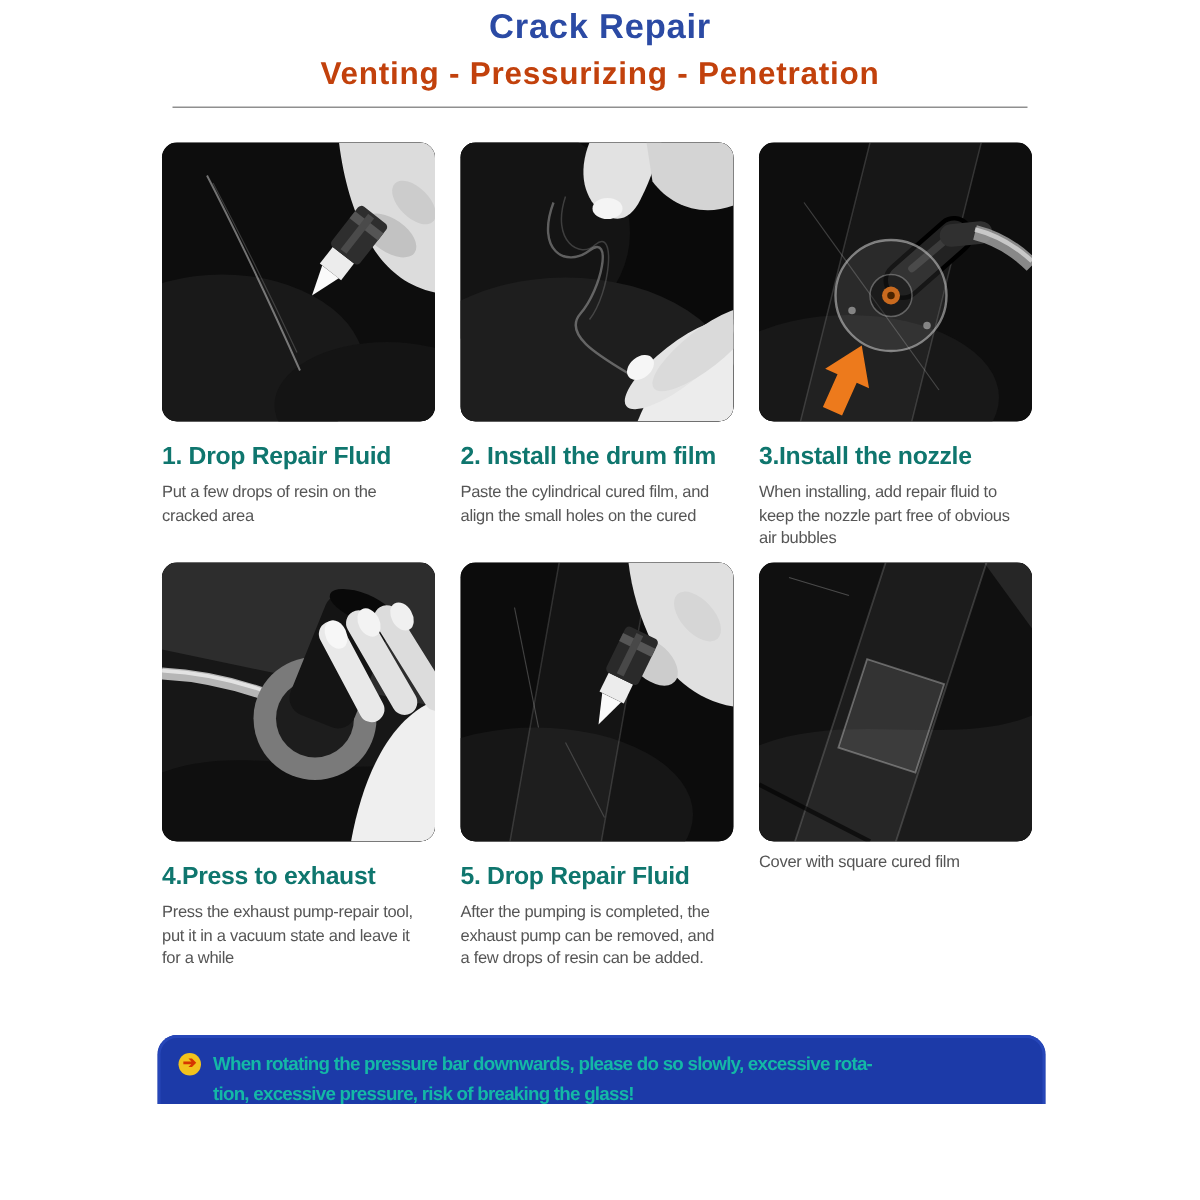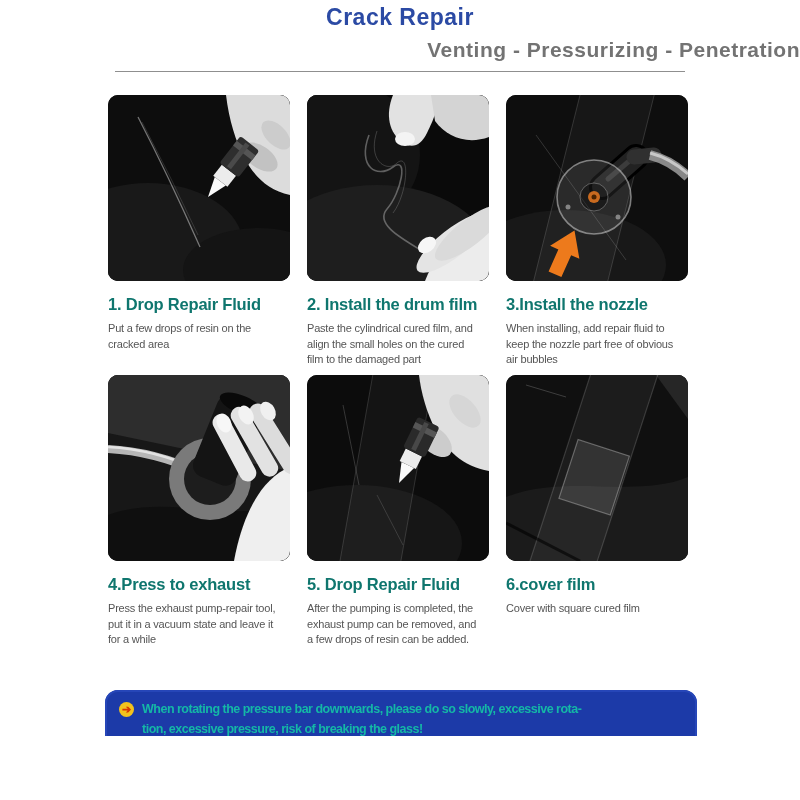--- a/index.html
+++ b/index.html
@@ -1,20 +1,20 @@
 <!DOCTYPE html>
 <html><head>
 <meta charset="utf-8">
 <style>
   html,body{margin:0;padding:0;background:#fff;}
   .page{position:relative;width:800px;height:736px;background:#fff;overflow:hidden;
         font-family:"Liberation Sans",sans-serif;}
   .hdr{position:absolute;top:0;left:0;width:800px;text-align:center;}
   .title{font-size:23px;font-weight:bold;color:#2b4aa4;letter-spacing:.5px;margin-top:4px;}
-  .subtitle{font-size:21px;font-weight:bold;color:#737373;letter-spacing:.5px;margin-top:7px;text-align:right;}
+  .subtitle{font-size:21px;font-weight:bold;color:#c2410c;letter-spacing:.5px;margin-top:7px;}
   .rule{position:absolute;top:71px;left:115px;width:570px;height:0;border-top:1px solid #8f8f8f;}
   .grid{position:absolute;top:95px;left:108px;width:580px;display:grid;
         grid-template-columns:repeat(3,182px);column-gap:17px;grid-auto-rows:280px;}
   .photo{width:182px;height:186px;border-radius:10px;overflow:hidden;background:#0d0d0d;}
   .photo svg{display:block;}
   .step-title{margin-top:14px;font-size:16.5px;font-weight:bold;color:#0f766e;letter-spacing:-.2px;white-space:nowrap;}
   .step-desc{margin-top:7px;}
   .step-desc .ln{font-size:11px;line-height:15.5px;color:#555;letter-spacing:-.2px;white-space:nowrap;}
   .warning{position:absolute;top:690px;left:105px;width:592px;height:97px;box-sizing:border-box;
            background:#1c3aa8;border-radius:13px;padding:9px 8px 8px 14px;
@@ -81,21 +81,20 @@
           <path d="M118,186 L182,186 L182,118 C150,132 130,156 118,186 Z" fill="#ececec"></path>
           <ellipse cx="146" cy="148" rx="45" ry="14" fill="#e4e4e4" transform="rotate(-38 146 148)"></ellipse>
           <ellipse cx="162" cy="138" rx="42" ry="13" fill="#dadada" transform="rotate(-38 162 138)"></ellipse>
           <ellipse cx="120" cy="150" rx="10" ry="7" fill="#f6f6f6" transform="rotate(-38 120 150)"></ellipse>
         </svg>
       </div>
       <div class="step-title">2. Install the drum film</div>
       <div class="step-desc">
         <div class="ln">Paste the cylindrical cured film, and</div>
         <div class="ln">align the small holes on the cured</div>
-        <div class="ln">film to the damaged part</div>
       </div>
     </div>
 
     <div class="cell">
       <div class="photo">
         <svg width="182" height="186" viewBox="0 0 182 186">
           <rect width="182" height="186" fill="#0e0e0e"></rect>
           <ellipse cx="60" cy="170" rx="100" ry="55" fill="#181818"></ellipse>
           <g transform="rotate(14 91 93)">
             <rect x="52" y="-12" width="72" height="214" fill="#ffffff" opacity="0.04"></rect>
@@ -202,21 +201,20 @@
             <rect x="56" y="-22" width="64" height="232" fill="none" stroke="#ffffff" stroke-width="1.2" opacity="0.16"></rect>
           </g>
           <g transform="rotate(18 91 100)">
             <rect x="62" y="72" width="54" height="62" fill="#ffffff" opacity="0.10"></rect>
             <rect x="62" y="72" width="54" height="62" fill="none" stroke="#ffffff" stroke-width="1.2" opacity="0.3"></rect>
           </g>
           <line x1="0" y1="148" x2="74" y2="186" stroke="#000000" stroke-width="3" opacity="0.6"></line>
           <path d="M20,10 L60,22" stroke="#cfcfcf" stroke-width="0.8" opacity="0.3" fill="none"></path>
         </svg>
       </div>
-      <div class="step-title">6.cover film</div>
       <div class="step-desc">
         <div class="ln">Cover with square cured film</div>
         <div class="ln"></div>
         <div class="ln"></div>
       </div>
     </div>
 
   </div>
 
   <div class="warning">

